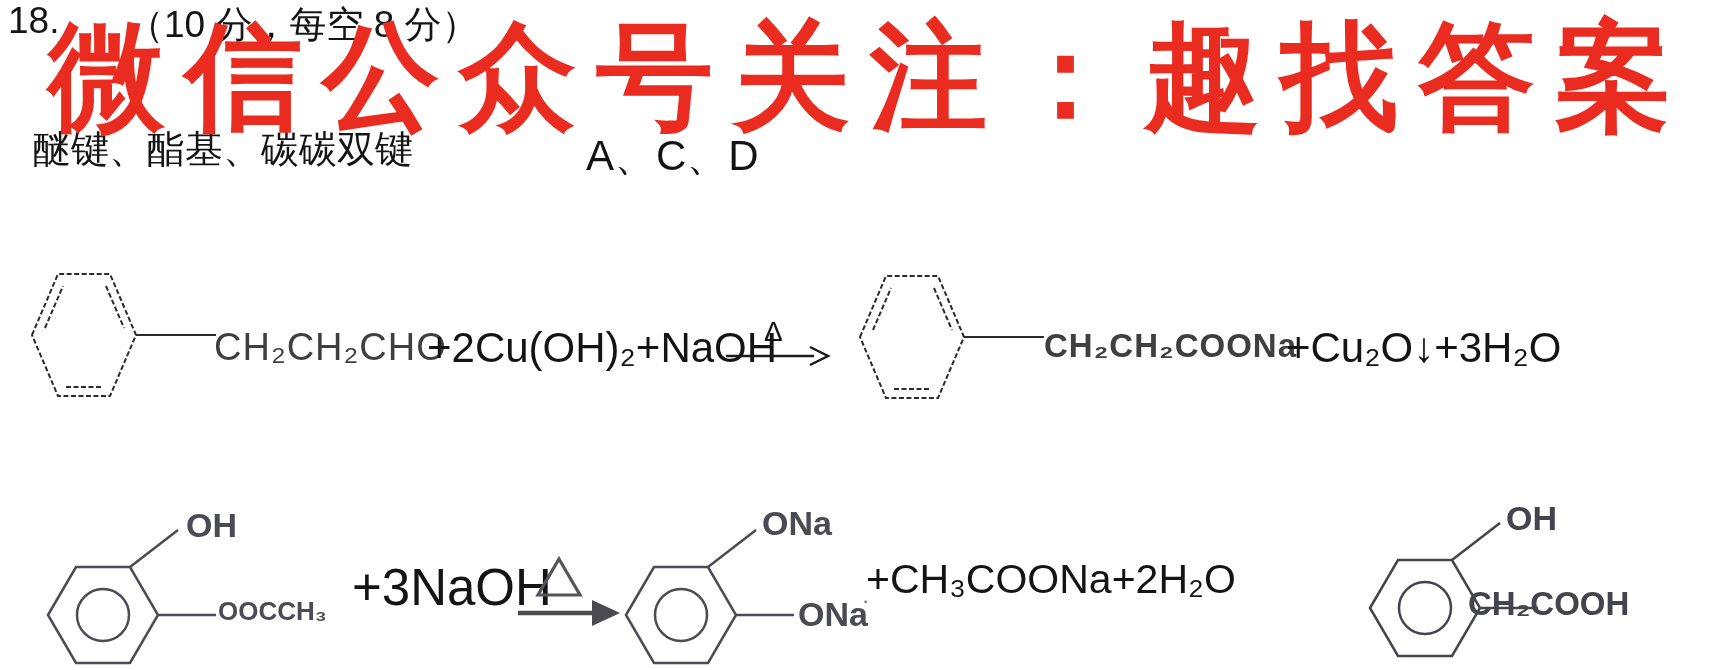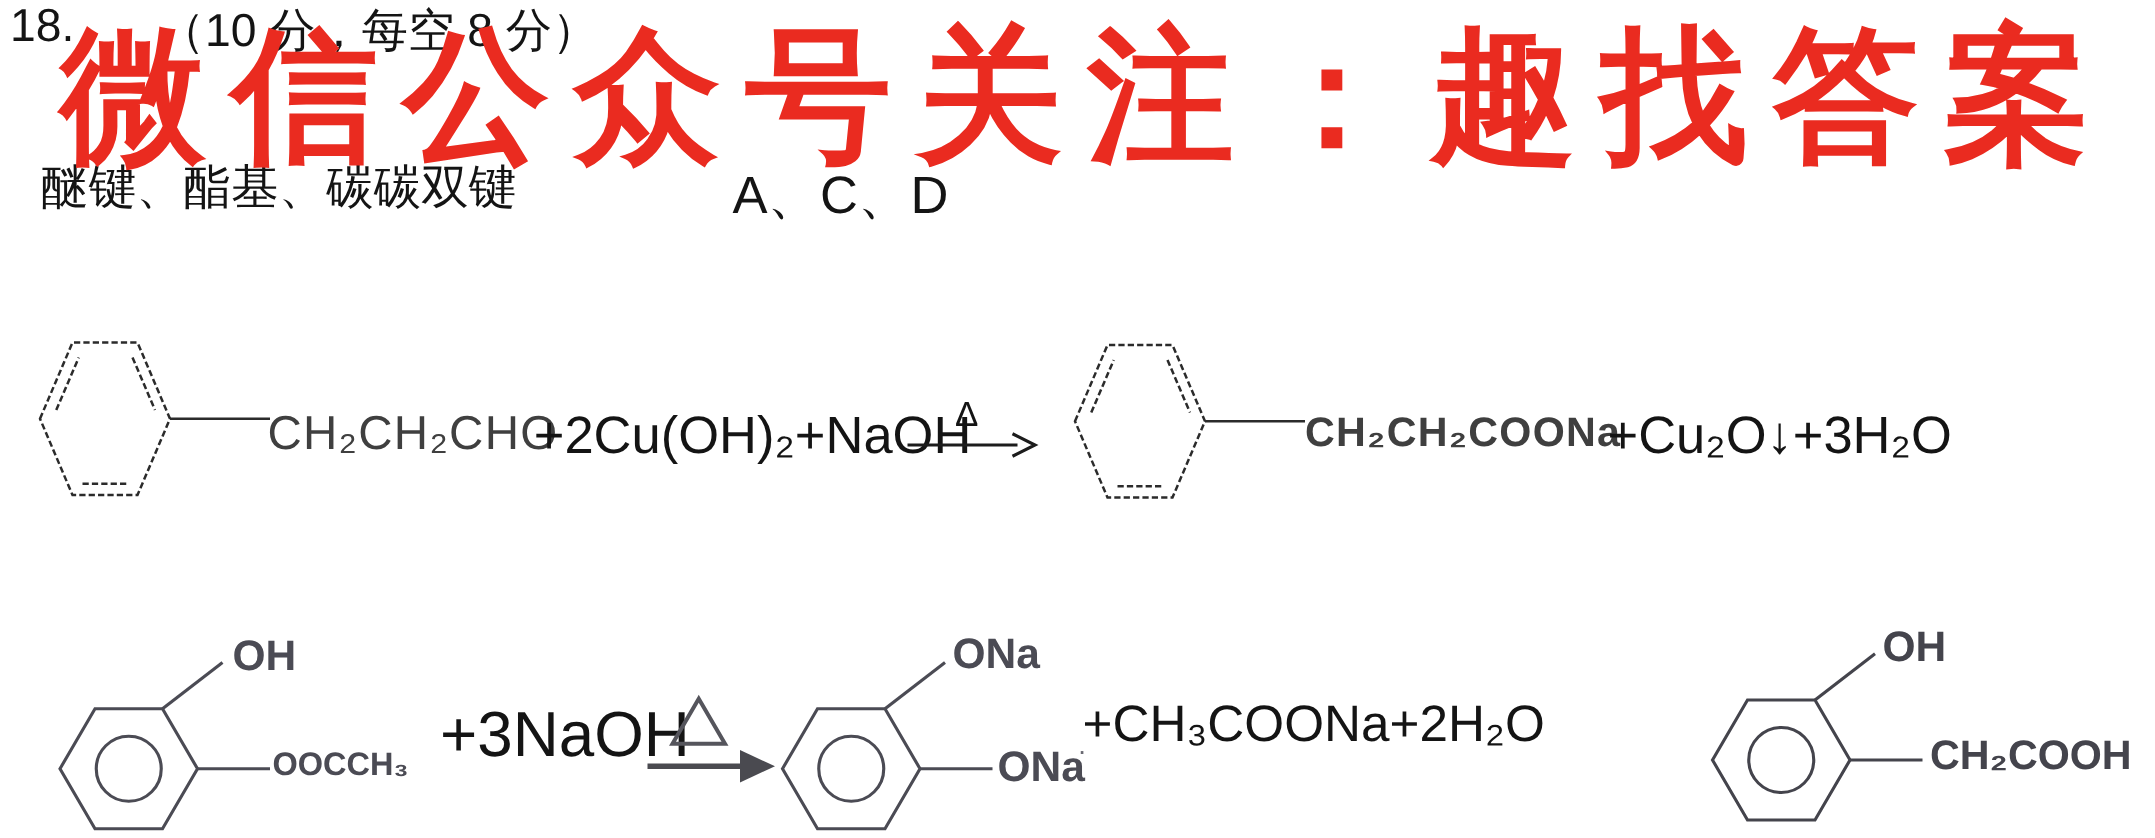--- a/index.html
+++ b/index.html
@@ -47,21 +47,21 @@
   .oh-a      { left:186px;  top:506px; font-size:34px; }
   .ooc-a     { left:218px;  top:596px; font-size:26px; }
   .reagent2  { left:352px;  top:558px; font-size:51px; }
   .tri2      { left:536px;  top:556px; color:#55555c; }
   .arrow2    { left:518px;  top:598px; color:#4a4a50; }
   .ona-top   { left:762px;  top:504px; font-size:34px; }
   .ona-right { left:798px;  top:595px; font-size:34px; }
   .stray-dot { left:862px;  top:588px; font-size:22px; color:#6a6a72; }
   .byprod2   { left:866px;  top:556px; font-size:41px; }
   .oh-c      { left:1506px; top:499px; font-size:34px; color:#44444c; }
-  .chain-c   { left:1544px; top:585px; font-size:33px; color:#44444c; }
+  .chain-c   { left:1468px; top:585px; font-size:33px; color:#44444c; }
 
   svg { display:block; overflow:visible; }
   .kekule-edge { stroke-dasharray:5 2.5; }
 </style>
 </head>
 <body>
 
 <div id="canvas">
 
   <span class="abs serif q-number">18.</span>

